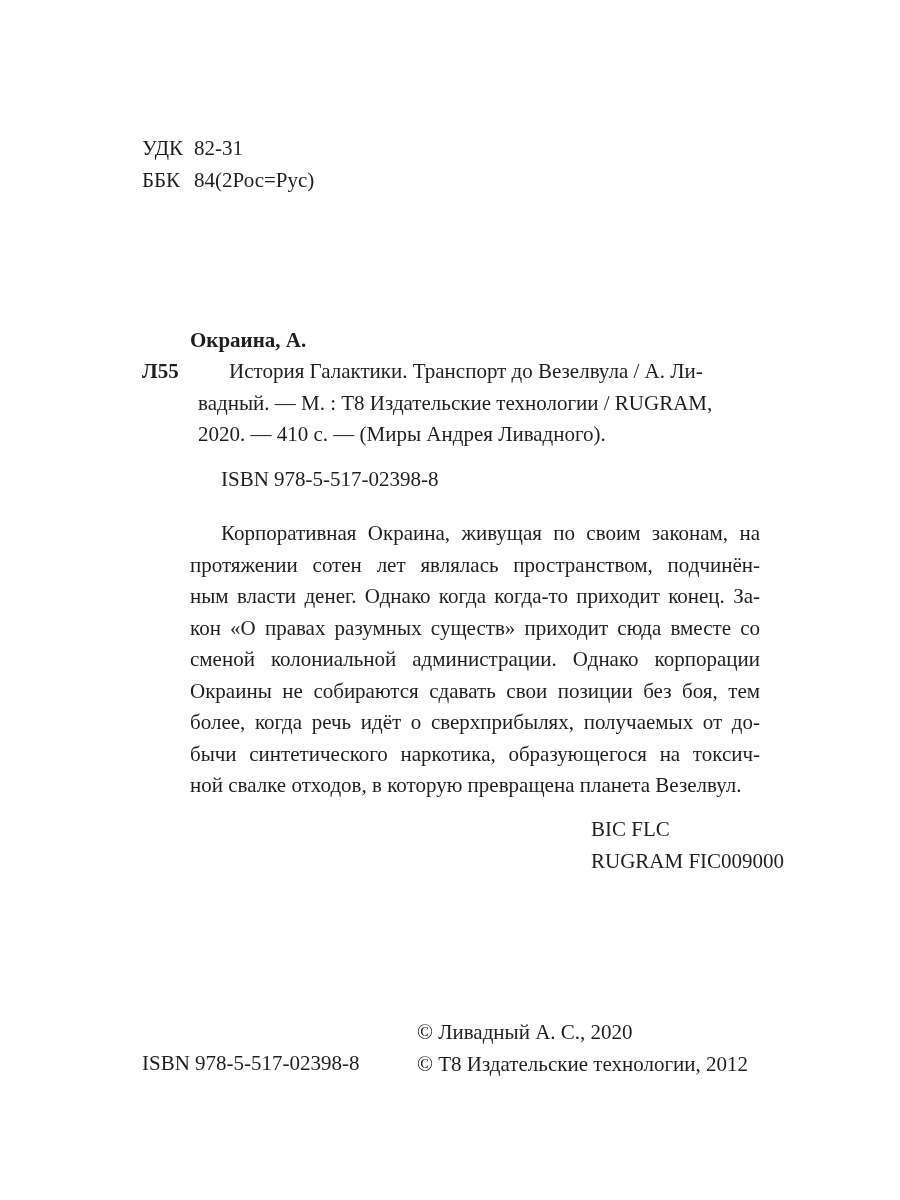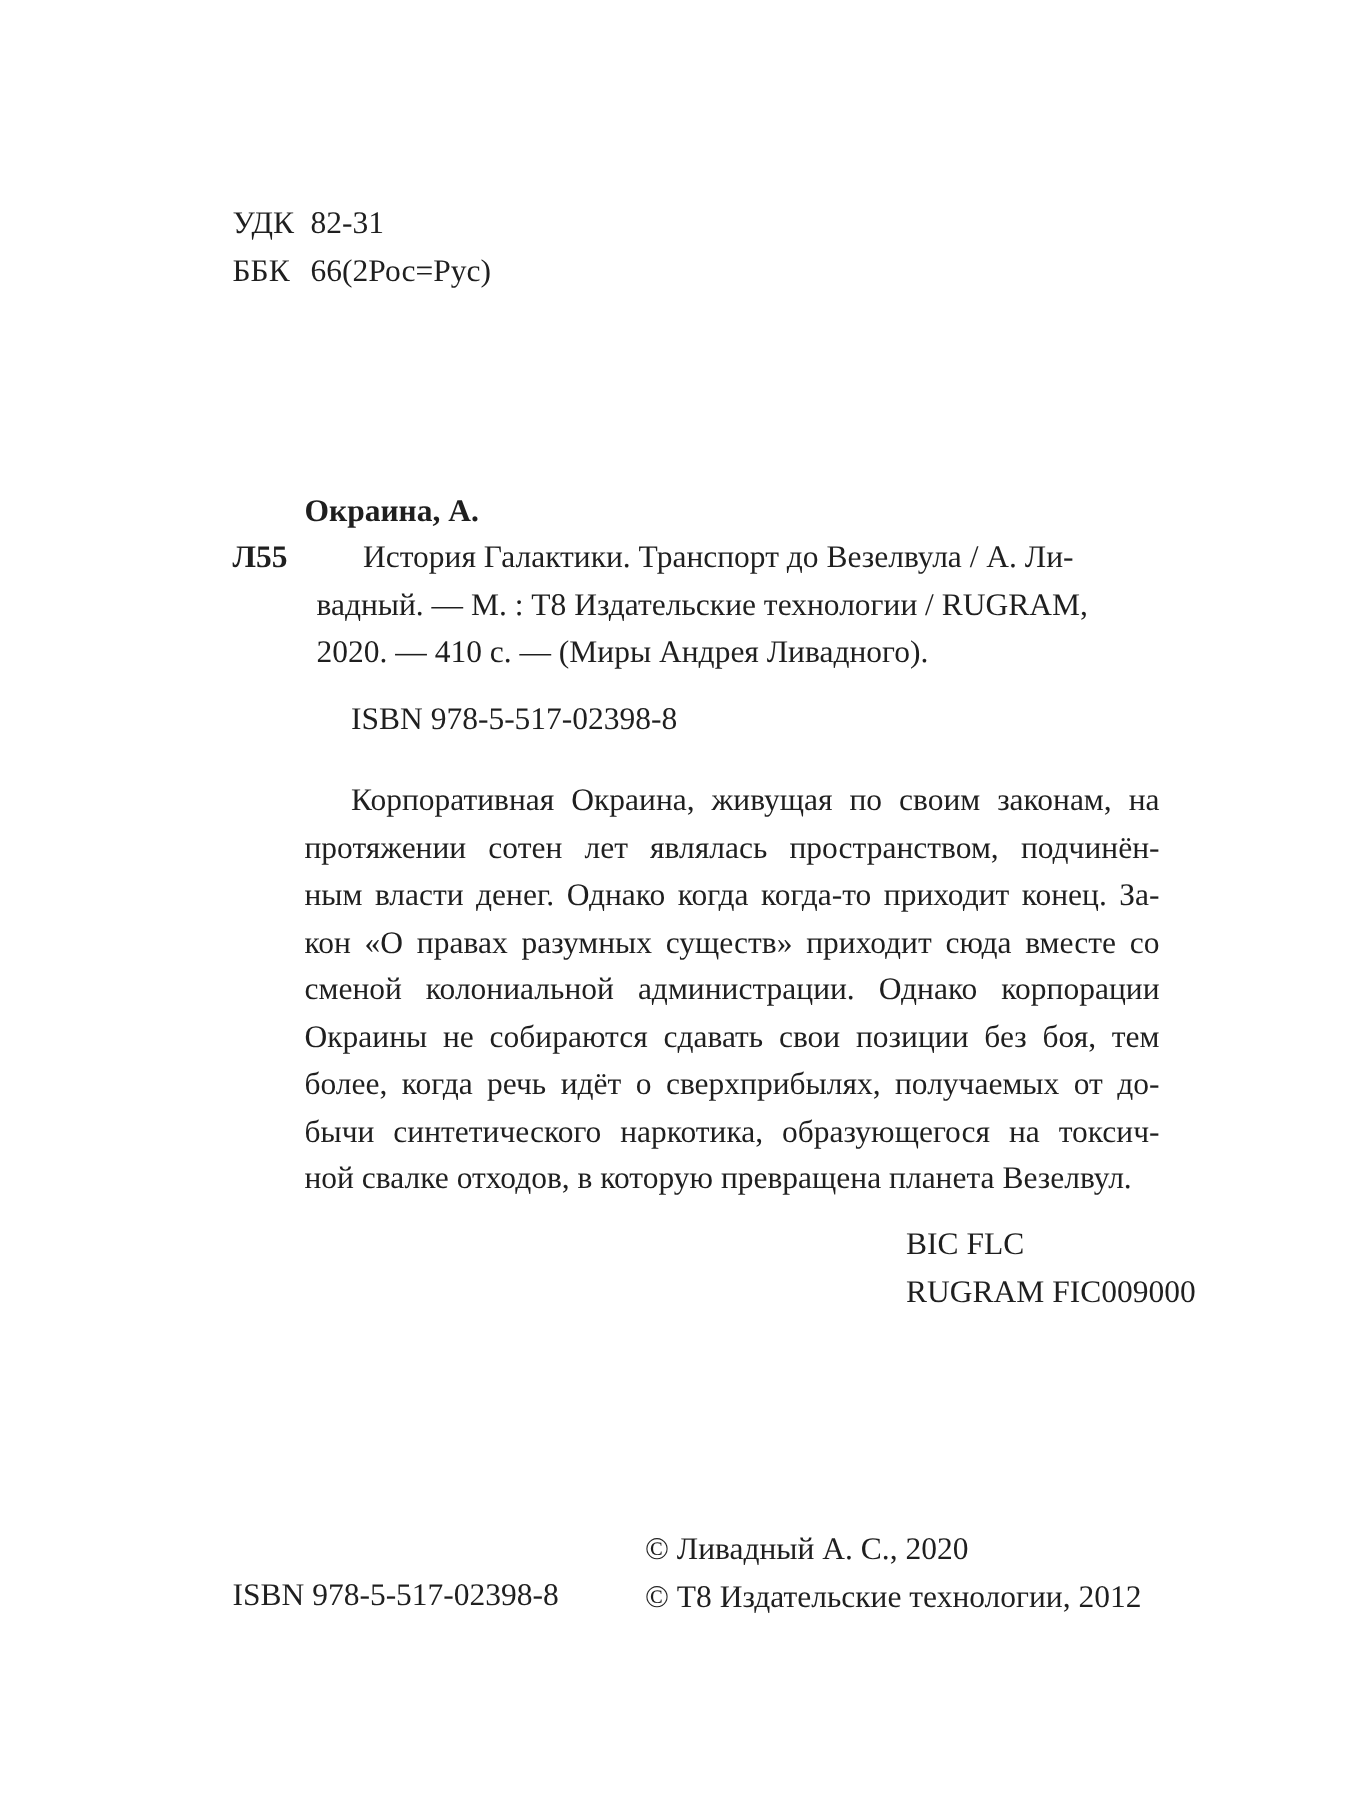--- a/index.html
+++ b/index.html
@@ -10,21 +10,21 @@
     body {
       width: 900px;
       height: 1200px;
       position: relative;
       overflow: hidden;
       font-family: "Liberation Serif", "DejaVu Serif", serif;
       color: #1f1f1f;
       font-size: 21px;
       line-height: 31.5px;
     }
-    .abs { position: absolute; margin-left: 13px; }
+    .abs { position: absolute; }
     .classif-row { display: flex; }
     .classif-key { width: 52px; }
     #classif { left: 142px; top: 133px; }
 
     #author { left: 190px; top: 325px; font-weight: bold; }
     #catalog-code { left: 142px; top: 356px; font-weight: bold; }
     #biblio {
       left: 198px; top: 356px; width: 570px;
       text-align: justify;
       text-align-last: left;
@@ -54,21 +54,21 @@
 </head>
 <body>
 
 <div id="classif" class="abs">
   <div class="classif-row">
     <span class="classif-key">УДК</span>
     <span>82-31</span>
   </div>
   <div class="classif-row">
     <span class="classif-key">ББК</span>
-    <span>66(2Рос=Рус)</span>
+    <span>84(2Рос=Рус)</span>
   </div>
 </div>
 
 <div id="author" class="abs">Окраина, А.</div>
 <div id="catalog-code" class="abs">Л55</div>
 <div id="biblio" class="abs">
   <div class="first">История Галактики. Транспорт до Везелвула / А. Ли-</div>
   <div>вадный. — М. : Т8 Издательские технологии / RUGRAM,</div>
   <div>2020. — 410 с. — (Миры Андрея Ливадного).</div>
 </div>

